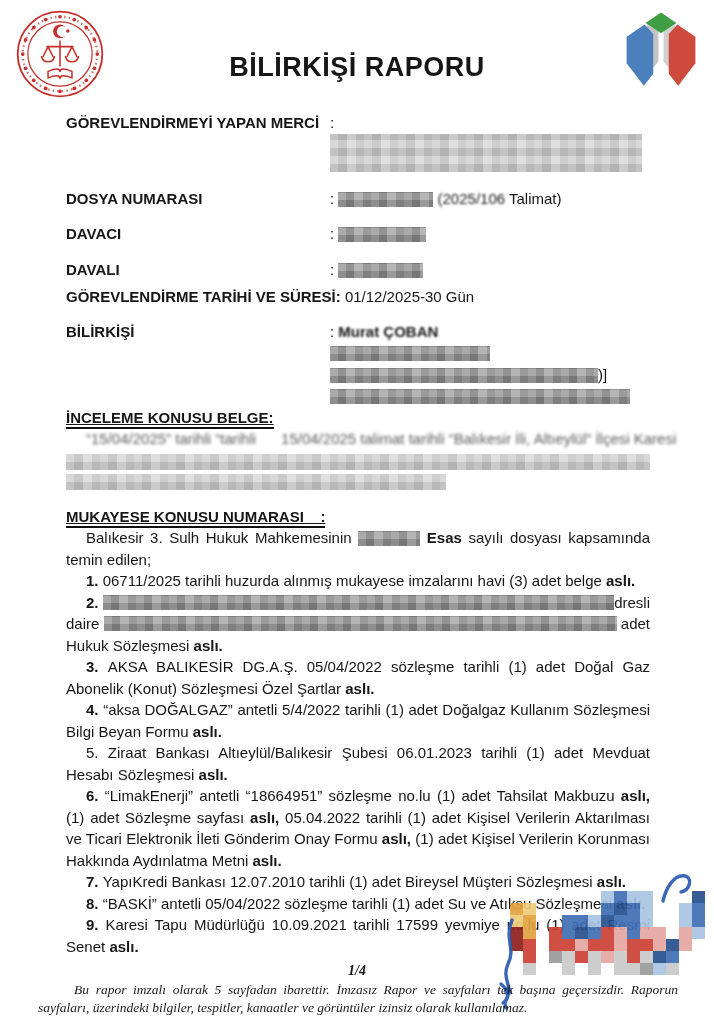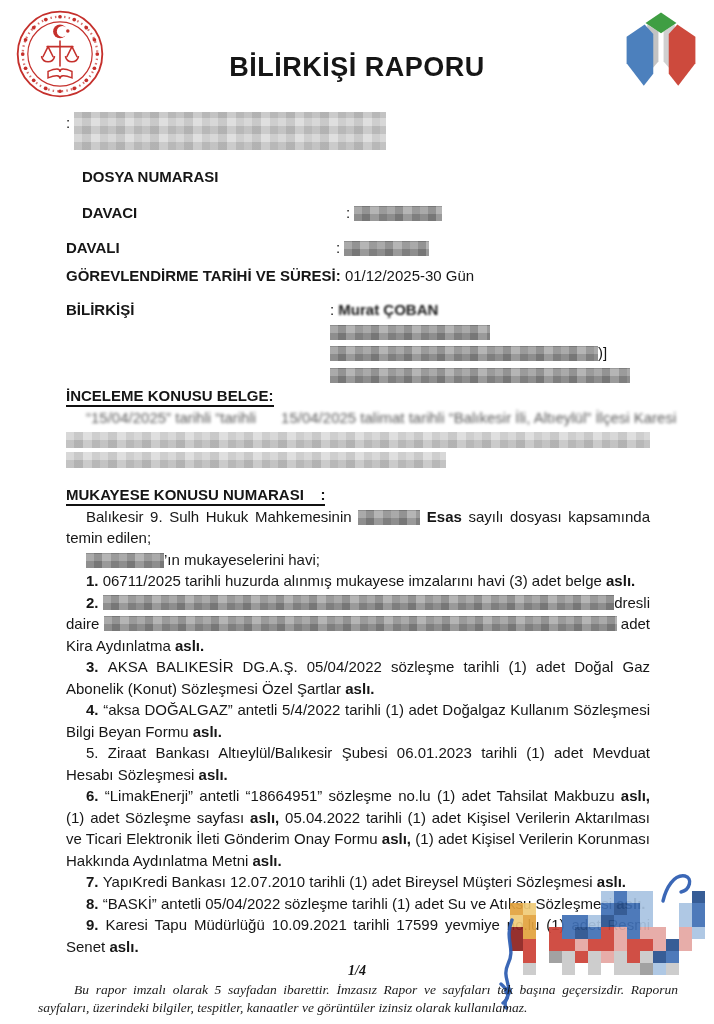--- a/index.html
+++ b/index.html
@@ -18,42 +18,42 @@
   .body{position:absolute;top:112px;left:66px;width:584px;line-height:21.5px;}
   .b{font-weight:bold;text-align:center;}
   .frow{display:flex;align-items:flex-start;}
   .flabel{flex:none;width:264px;font-weight:bold;}
   .fvalue{flex:1;}
   .vline{display:block;}
   .fline{display:flex;align-items:center;white-space:pre;}
   .fline > span{flex:none;}
   .para{margin:0;text-indent:20px;text-align:justify;text-align-last:left;}
   .noindent{text-indent:0;}
-  .heading{font-weight:bold;margin:0;}
+  .heading{font-weight:bold;margin:0;text-decoration:underline;}
   .h-underline{white-space:pre;border-bottom:2px solid #111;padding-bottom:1px;}
   
   .px{
     display:inline-block;height:15px;vertical-align:-3px;flex:none;
     background-image:
       repeating-linear-gradient(0deg, rgba(0,0,0,.07) 0 8px, rgba(255,255,255,.14) 8px 16px),
       repeating-linear-gradient(90deg, #d2d2d2 0 8px, #c0c0c0 8px 17px, #dadada 17px 26px, #c6c6c6 26px 34px);
   }
   .pxd{
     background-image:
       repeating-linear-gradient(0deg, rgba(0,0,0,.10) 0 7px, rgba(255,255,255,.12) 7px 14px),
       repeating-linear-gradient(90deg, #9e9e9e 0 8px, #848484 8px 16px, #ababab 16px 25px, #8d8d8d 25px 33px);
   }
   .merci-block .px{vertical-align:top;}
   .ghost{color:#5a5a5a;filter:blur(1.4px);white-space:pre;}
   .smear{filter:blur(.8px);}
   .gap4{height:4px;}
   .gap14{height:14px;}
   .gap16{height:16px;}
-  .mb14{margin-bottom:14px;margin-left:16px;}
-  .mb6{margin-bottom:6px;gap:6px;}
+  .mb14{margin-bottom:14px;}
+  .mb6{margin-bottom:6px;}
   .mb13{margin-bottom:13px;}
   .mb16{margin-bottom:16px;}
   
   .stamp{position:absolute;left:497px;top:891px;opacity:.92;}
   .stamp-row{display:flex;}
   .stamp-cell{width:13px;height:12px;}
   .sig-overlay{position:absolute;left:0;top:0;pointer-events:none;}
   
   .pagenum{
     position:absolute;top:963px;left:0;width:100%;text-align:center;
@@ -120,25 +120,27 @@
     <polygon points="31,17 10,31 10,62 30,88 41,74 41,28" fill="#4c80bd"></polygon>
     <polygon points="69,17 90,31 90,62 70,88 59,74 59,28" fill="#cd4a3d"></polygon>
     <polygon points="50,3 68,15 50,27 32,15" fill="#3f9e43"></polygon>
   </svg>
 
   <div class="title">BİLİRKİŞİ RAPORU</div>
 
   <div class="body">
 
     <div class="frow mb16">
+      <div class="flabel">GÖREVLENDİRMEYİ YAPAN MERCİ</div>
       <div class="fvalue merci-block"><span>: </span><span class="px" style="width: 312px; height: 38px;"></span></div>
     </div>
 
     <div class="frow mb14">
       <div class="flabel">DOSYA NUMARASI</div>
+      <div class="fvalue"><span>: </span><span class="px pxd" style="width: 95px;"></span><span> </span><span class="smear">(2025/106</span><span> Talimat)</span></div>
     </div>
 
     <div class="frow mb14">
       <div class="flabel">DAVACI</div>
       <div class="fvalue"><span>: </span><span class="px pxd" style="width: 88px;"></span></div>
     </div>
 
     <div class="frow mb6">
       <div class="flabel">DAVALI</div>
       <div class="fvalue"><span>: </span><span class="px pxd" style="width: 85px;"></span></div>
@@ -158,26 +160,25 @@
 
     <p class="heading"><span class="h-underline">İNCELEME KONUSU BELGE:</span></p>
     <div class="fline" style="text-indent:0;padding-left:20px;"><span class="ghost">“15/04/2025” tarihli “tarihli      15/04/2025 talimat tarihli “Balıkesir İli, Altıeylül” İlçesi Karesi</span></div>
     <div class="gap4"></div>
     <div class="fline"><span class="px" style="width: 584px; height: 16px; flex: 1 1 auto;"></span></div>
     <div class="gap4"></div>
     <div class="fline"><span class="px" style="width: 380px; height: 16px;"></span></div>
     <div class="gap16"></div>
 
     <p class="heading"><span class="h-underline">MUKAYESE KONUSU NUMARASI    :</span></p>
-    <p class="para"><span>Balıkesir 9. Sulh Hukuk Mahkemesinin </span><span class="px pxd" style="width: 62px;"></span><span> </span><span class="b">Esas</span><span> sayılı dosyası kapsamında temin edilen;</span></p>
-    <p class="para"><span class="px pxd" style="width: 78px;"></span><span>’ın mukayeselerini havi;</span></p>
+    <p class="para"><span>Balıkesir 3. Sulh Hukuk Mahkemesinin </span><span class="px pxd" style="width: 62px;"></span><span> </span><span class="b">Esas</span><span> sayılı dosyası kapsamında temin edilen;</span></p>
     <p class="para"><span class="b">1. </span><span>06711/2025 tarihli huzurda alınmış mukayese imzalarını havi (3) adet belge </span><span class="b">aslı.</span></p>
     <div class="fline" style="padding-left:20px;"><span class="b">2. </span><span class="px pxd" style="width: 470px; flex: 1 1 auto;"></span><span>dresli</span></div>
     <div class="fline"><span>daire </span><span class="px pxd" style="width: 460px; flex: 1 1 auto;"></span><span> adet</span></div>
-    <div class="fline"><span>Kira Aydınlatma </span><span class="b">aslı.</span></div>
+    <div class="fline"><span>Hukuk Sözleşmesi </span><span class="b">aslı.</span></div>
     <p class="para"><span class="b">3. </span><span>AKSA BALIKESİR DG.A.Ş. 05/04/2022 sözleşme tarihli (1) adet Doğal Gaz Abonelik (Konut) Sözleşmesi Özel Şartlar </span><span class="b">aslı.</span></p>
     <p class="para"><span class="b">4. </span><span>“aksa DOĞALGAZ” antetli 5/4/2022 tarihli (1) adet Doğalgaz Kullanım Sözleşmesi Bilgi Beyan Formu </span><span class="b">aslı.</span></p>
     <p class="para"><span>5. Ziraat Bankası Altıeylül/Balıkesir Şubesi 06.01.2023 tarihli (1) adet Mevduat Hesabı Sözleşmesi </span><span class="b">aslı.</span></p>
     <p class="para"><span class="b">6. </span><span>“LimakEnerji” antetli “18664951” sözleşme no.lu (1) adet Tahsilat Makbuzu </span><span class="b">aslı,</span><span> (1) adet Sözleşme sayfası </span><span class="b">aslı,</span><span> 05.04.2022 tarihli (1) adet Kişisel Verilerin Aktarılması ve Ticari Elektronik İleti Gönderim Onay Formu </span><span class="b">aslı,</span><span> (1) adet Kişisel Verilerin Korunması Hakkında Aydınlatma Metni </span><span class="b">aslı.</span></p>
     <p class="para"><span class="b">7. </span><span>YapıKredi Bankası 12.07.2010 tarihli (1) adet Bireysel Müşteri Sözleşmesi </span><span class="b">aslı.</span></p>
     <p class="para"><span class="b">8. </span><span>“BASKİ” antetli 05/04/2022 sözleşme tarihli (1) adet Su ve Atıksu Sözleşmesi </span><span class="b">aslı.</span></p>
     <p class="para"><span class="b">9. </span><span>Karesi Tapu Müdürlüğü 10.09.2021 tarihli 17599 yevmiye no.lu (1) adet Resmi Senet </span><span class="b">aslı.</span></p>
     <div class="gap14"></div>
 
   </div>

